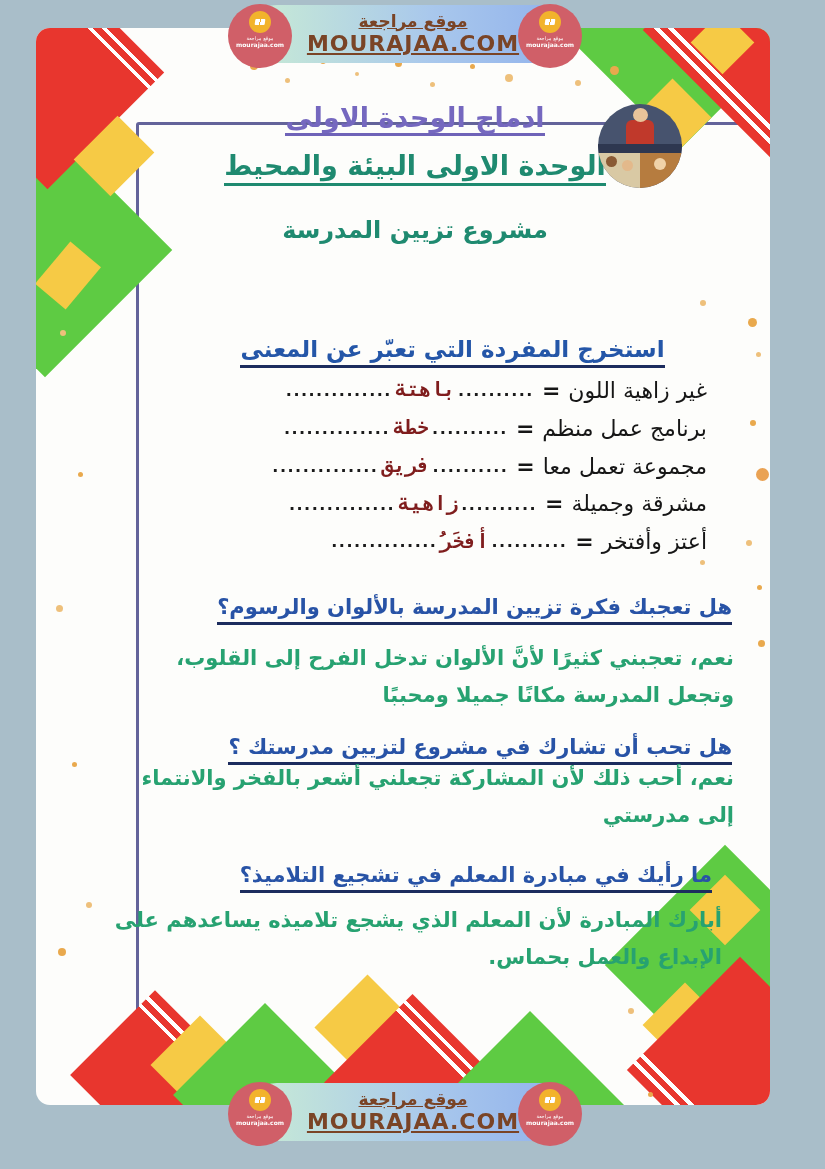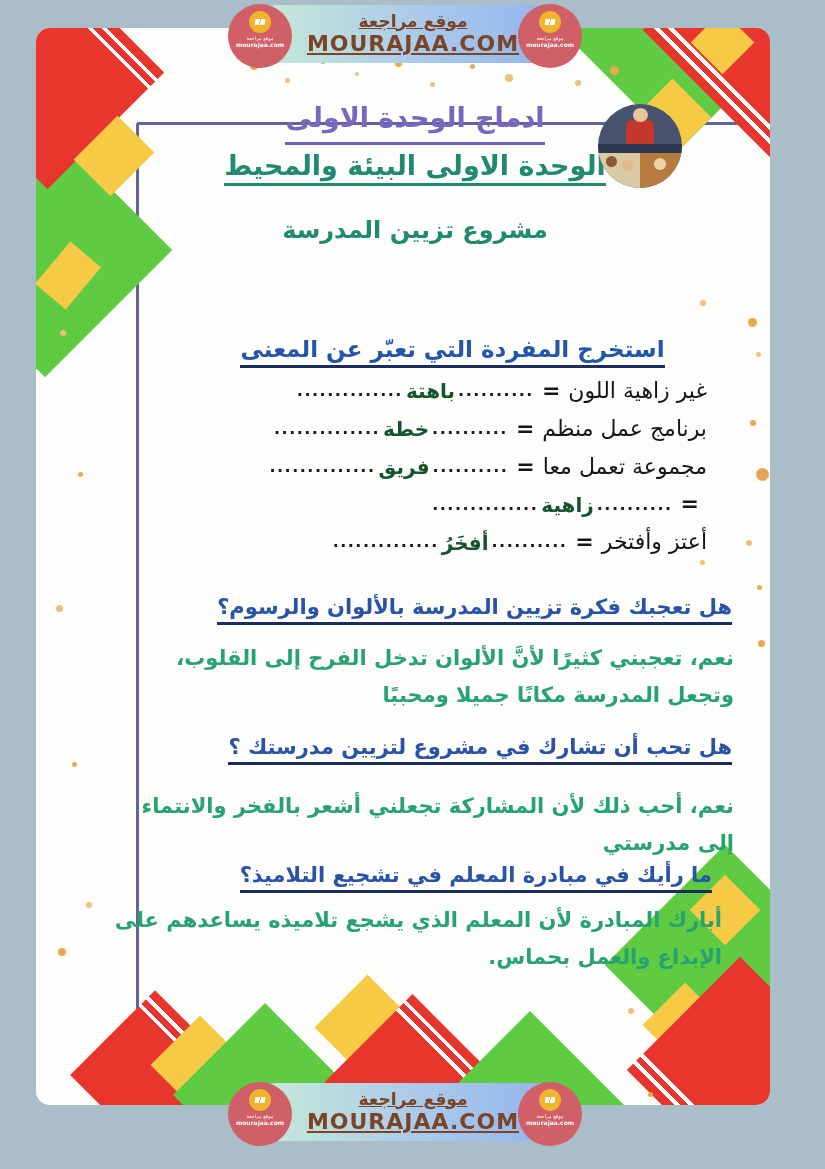--- a/index.html
+++ b/index.html
@@ -40,21 +40,21 @@
   .abs{position:absolute;}
   .name-badge{left:132px;top:90px;width:86px;height:88px;background:#f4f3fb;border-radius:10px;
     color:#5d54a8;font-weight:bold;font-size:19px;direction:rtl;text-align:center;
     display:flex;flex-direction:column;justify-content:center;line-height:1.5;box-shadow:0 0 0 1px #e3e1f2;}
   .title1{left:250px;top:102px;width:330px;text-align:center;direction:rtl;white-space:nowrap;
     color:#7568bf;font-size:27px;font-weight:bold;}
   .title2{left:215px;top:150px;width:400px;text-align:center;direction:rtl;white-space:nowrap;
     color:#1f8a70;font-size:27px;font-weight:bold;}
   .title3{left:250px;top:216px;width:330px;text-align:center;direction:rtl;white-space:nowrap;
     color:#1f8a70;font-size:24px;font-weight:bold;}
-  .u-purple{border-bottom:3px solid #6f63b8;padding-bottom:9px;text-align:center;}
+  .u-purple{border-bottom:3px solid #6f63b8;padding-bottom:0;text-align:center;}
   .u-teal{border-bottom:3px solid #1f8a70;padding-bottom:2px;}
 
   .avatar{left:598px;top:104px;width:84px;height:84px;border-radius:50%;overflow:hidden;background:#47536e;z-index:6;}
   .avatar .top-figure-body{position:absolute;left:28px;top:16px;width:28px;height:26px;background:#c0392b;border-radius:6px 6px 0 0;}
   .avatar .top-figure-head{position:absolute;left:35px;top:4px;width:15px;height:14px;background:#e8c49a;border-radius:50%;}
   .avatar .band{position:absolute;left:0;top:40px;width:100%;height:9px;background:#2e3750;
     color:#f2c24d;font-size:6px;text-align:center;line-height:9px;}
   .avatar .bl{position:absolute;left:0;top:49px;width:42px;height:35px;background:#d9c9a4;}
   .avatar .br{position:absolute;left:42px;top:49px;width:42px;height:35px;background:#b67c3f;}
   .avatar .h1{position:absolute;left:8px;top:52px;width:11px;height:11px;background:#8a5a34;border-radius:50%;}
@@ -68,28 +68,28 @@
 
   .vocab-heading{left:200px;top:336px;width:505px;text-align:center;direction:rtl;
     color:#2456a8;font-size:23px;font-weight:bold;}
   .u-blue{border-bottom:3px solid #1c2c5e;padding-bottom:3px;}
 
   .vocab{left:115px;top:376px;width:592px;direction:rtl;display:flex;flex-direction:column;gap:7px;}
   .vrow{display:flex;align-items:center;font-size:22px;color:#161616;line-height:1.4;}
   .vrow .term{font-weight:400;}
   .vrow .eq{margin:0 8px;font-weight:bold;}
   .vrow .dots{color:#1a1a1a;font-weight:bold;letter-spacing:1.5px;font-size:16px;}
-  .vrow .ans{color:#14532d;font-weight:bold;font-size:20px;margin:0 3px;}
+  .vrow .ans{color:#7f1d1d;font-weight:bold;font-size:20px;margin:0 3px;font-family:Liberation Mono, monospace;}
 
   .question{direction:rtl;text-align:right;color:#2853a6;font-size:21px;font-weight:bold;line-height:1.45;}
   .answer{direction:rtl;text-align:right;color:#27a271;font-size:21px;font-weight:600;line-height:1.75;}
   .q1{left:120px;top:592px;width:612px;}
   .a1{left:112px;top:640px;width:622px;}
   .q2{left:120px;top:732px;width:612px;}
-  .a2{left:112px;top:788px;width:622px;}
+  .a2{left:112px;top:760px;width:622px;}
   .q3{left:112px;top:860px;width:600px;}
   .a3{left:108px;top:902px;width:614px;}
 </style>
 </head>
 <body>
 
 <div class="stage">
 
   <div class="brand-pill" style="left:248px;top:5px;">
     <span class="brand-ar">موقع مراجعة</span>
@@ -208,20 +208,21 @@
         <span class="dots">..............</span>
       </div>
       <div class="vrow">
         <span class="term">مجموعة تعمل معا</span>
         <span class="eq">=</span>
         <span class="dots">..........</span>
         <span class="ans">فريق</span>
         <span class="dots">..............</span>
       </div>
       <div class="vrow">
+        <span class="term">مشرقة وجميلة</span>
         <span class="eq">=</span>
         <span class="dots">..........</span>
         <span class="ans">زاهية</span>
         <span class="dots">..............</span>
       </div>
       <div class="vrow">
         <span class="term">أعتز وأفتخر</span>
         <span class="eq">=</span>
         <span class="dots">..........</span>
         <span class="ans">أفخَرُ</span>

